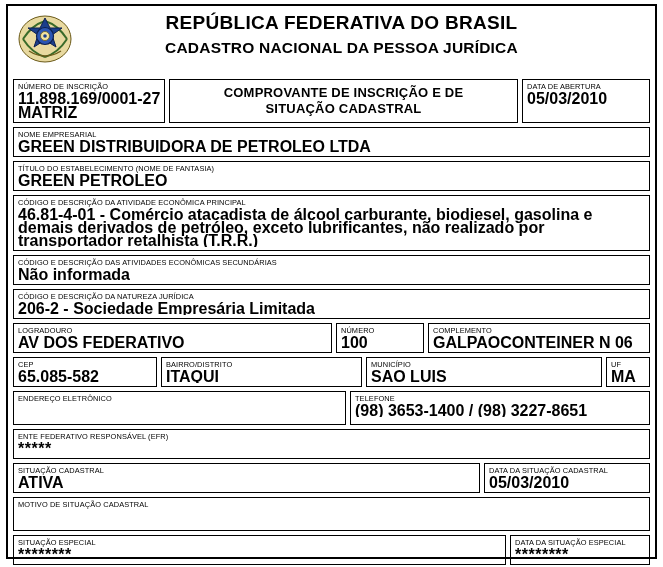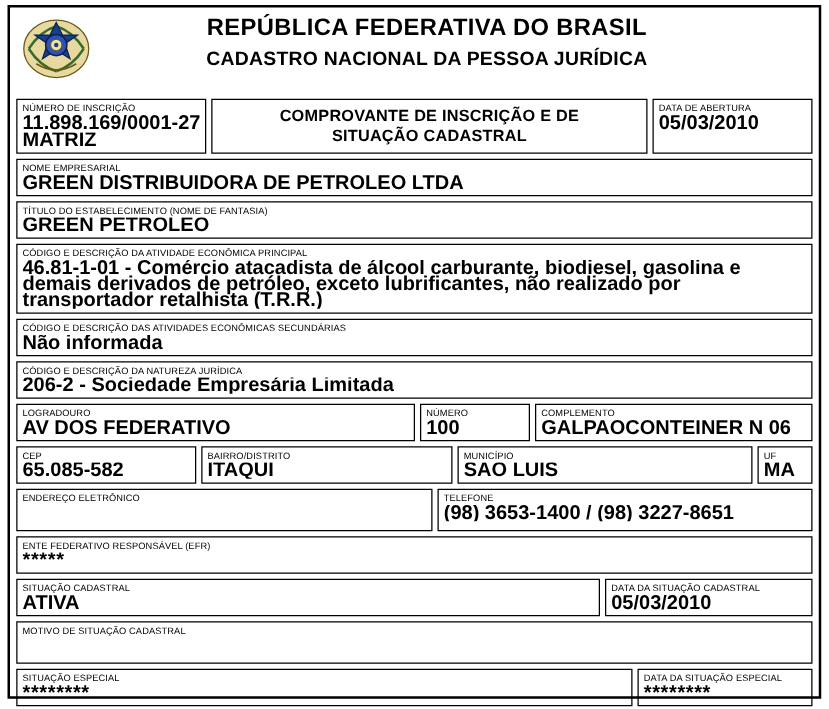--- a/index.html
+++ b/index.html
@@ -179,21 +179,21 @@
     <div class="row">
       <div class="box grow">
         <div class="lbl">TÍTULO DO ESTABELECIMENTO (NOME DE FANTASIA)</div>
         <div class="val">GREEN PETROLEO</div>
       </div>
     </div>
 
     <div class="row">
       <div class="box grow h44">
         <div class="lbl">CÓDIGO E DESCRIÇÃO DA ATIVIDADE ECONÔMICA PRINCIPAL</div>
-        <div class="val wrap">46.81-1-01 - Comércio atacadista de álcool carburante, biodiesel, gasolina e demais derivados de petróleo, exceto lubrificantes, não realizado por transportador retalhista (T.R.R.)</div>
+        <div class="val wrap">46.81-4-01 - Comércio atacadista de álcool carburante, biodiesel, gasolina e demais derivados de petróleo, exceto lubrificantes, não realizado por transportador retalhista (T.R.R.)</div>
       </div>
     </div>
 
     <div class="row">
       <div class="box grow">
         <div class="lbl">CÓDIGO E DESCRIÇÃO DAS ATIVIDADES ECONÔMICAS SECUNDÁRIAS</div>
         <div class="val">Não informada</div>
       </div>
     </div>
 

